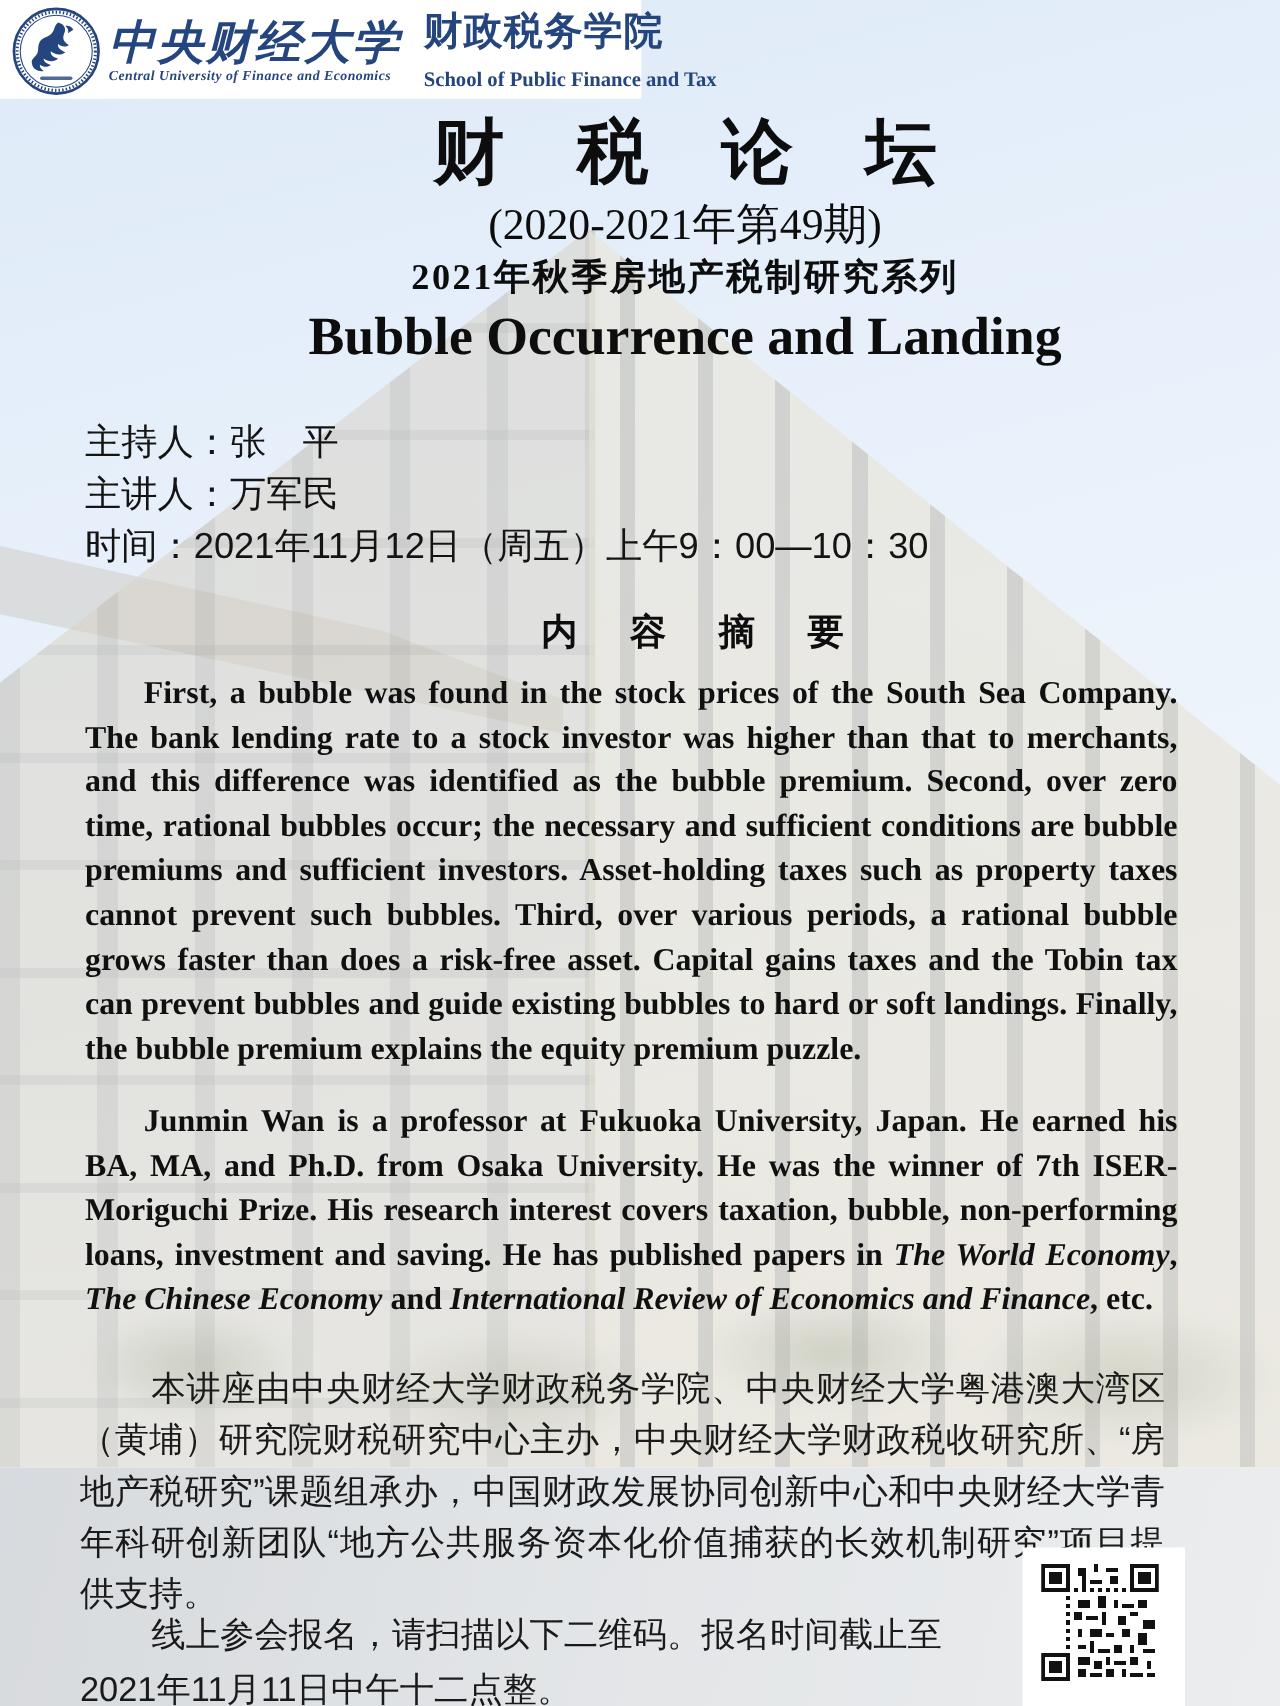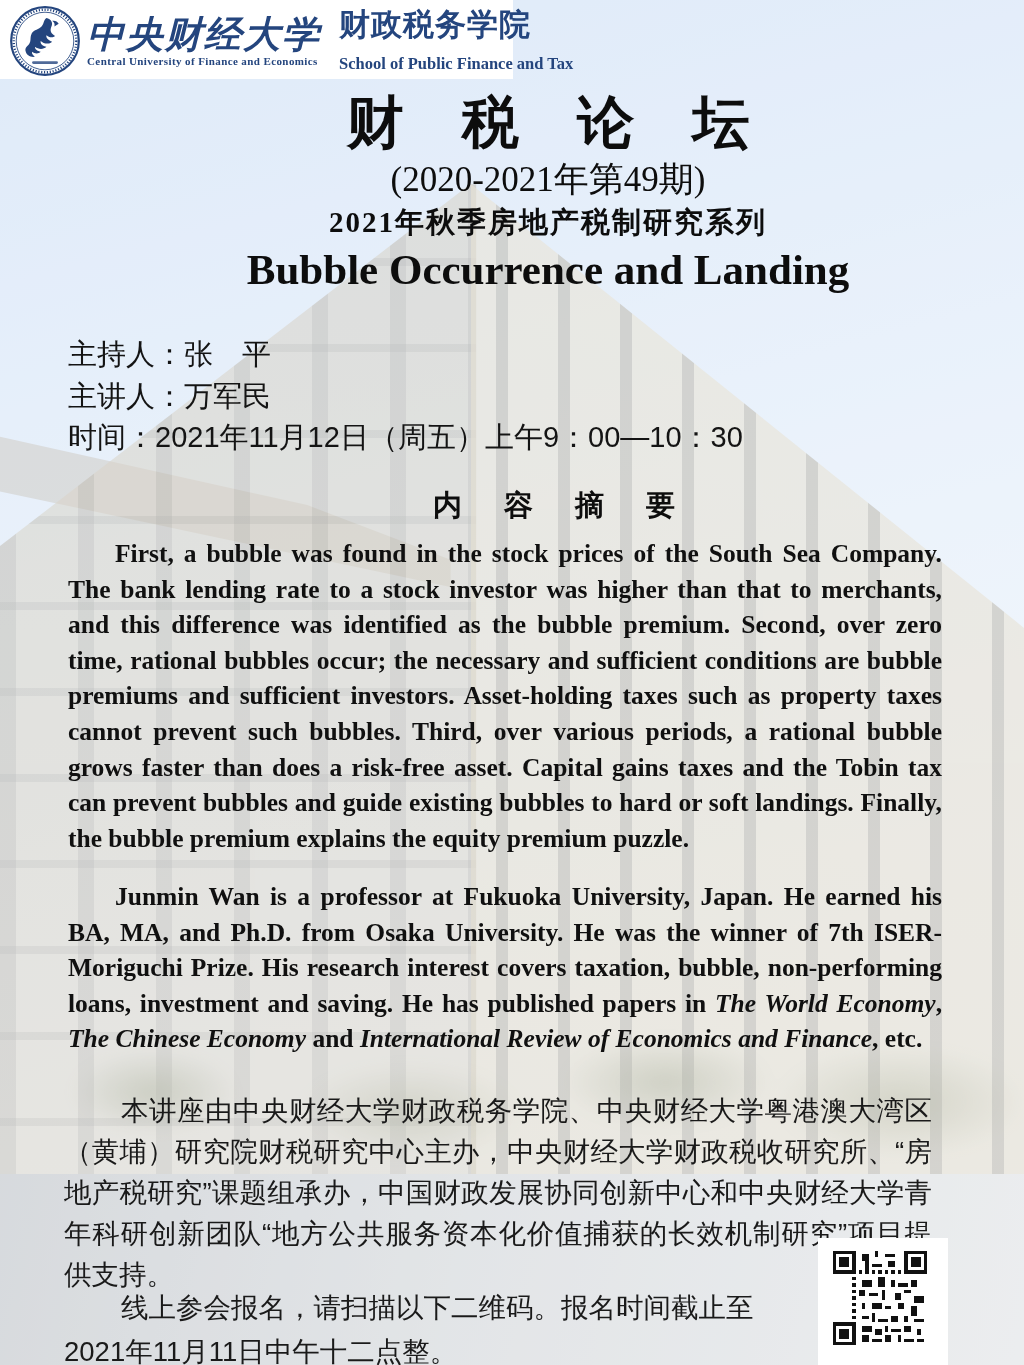--- a/index.html
+++ b/index.html
@@ -51,21 +51,21 @@
     background:#fff;display:flex;align-items:center;z-index:5;
   }
   .seal{width:72px;height:72px;margin:2px 6px 0 9px;flex:0 0 auto;}
   .univ-block{display:flex;flex-direction:column;justify-content:center;margin-top:4px;}
   .univ-cn{
     font-family:"Liberation Serif",serif;font-weight:bold;font-style:italic;
     font-size:37px;line-height:38px;color:#24457e;letter-spacing:2px;white-space:nowrap;
   }
   .univ-en{
     font-family:"Liberation Serif",serif;font-weight:bold;
-    font-size:11px;color:#24457e;letter-spacing:.4px;white-space:nowrap;margin-top:1px;
+    font-size:11px;color:#24457e;letter-spacing:.4px;white-space:nowrap;margin-top:1px;font-style:italic;
   }
   .hdr-divider{width:2px;height:56px;background:#b9c8de;margin:0 8px 0 10px;}
   .school-block{display:flex;flex-direction:column;justify-content:center;margin-top:2px;}
   .school-cn{
     font-weight:bold;font-size:31px;line-height:33px;color:#24457e;letter-spacing:1px;white-space:nowrap;
   }
   .school-en{
     font-family:"Liberation Serif",serif;font-weight:bold;
     font-size:16.5px;color:#24457e;white-space:nowrap;margin-top:13px;
   }

